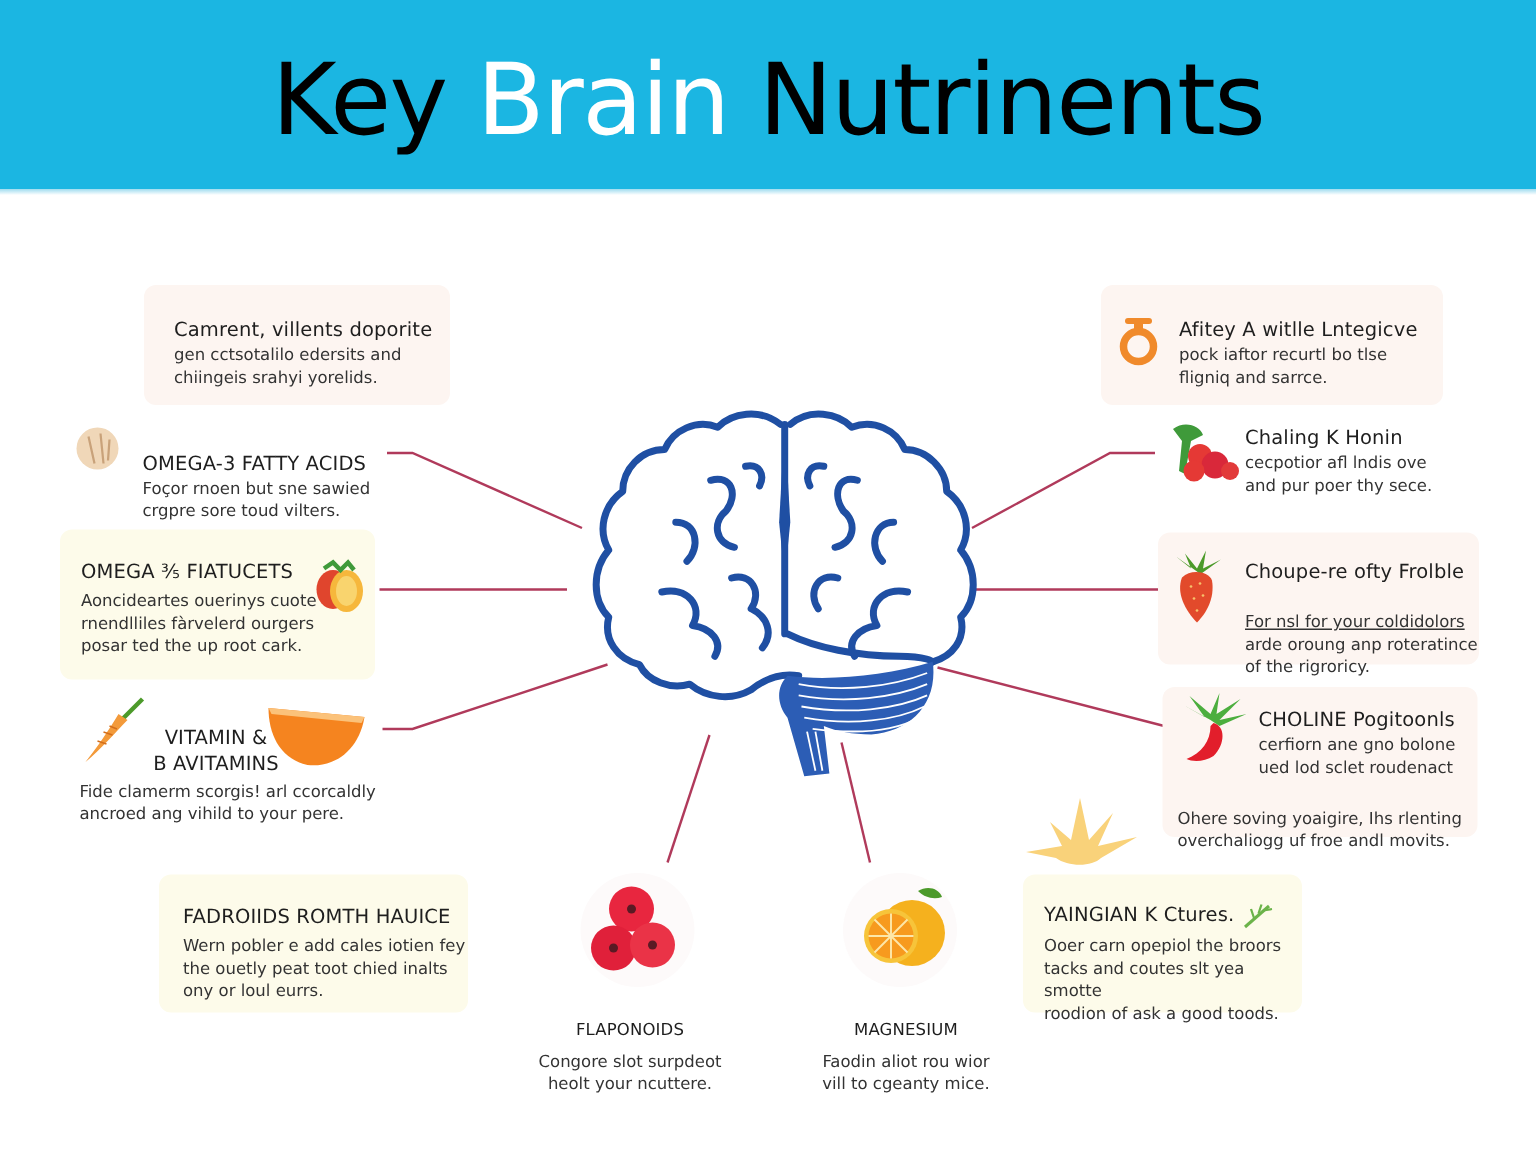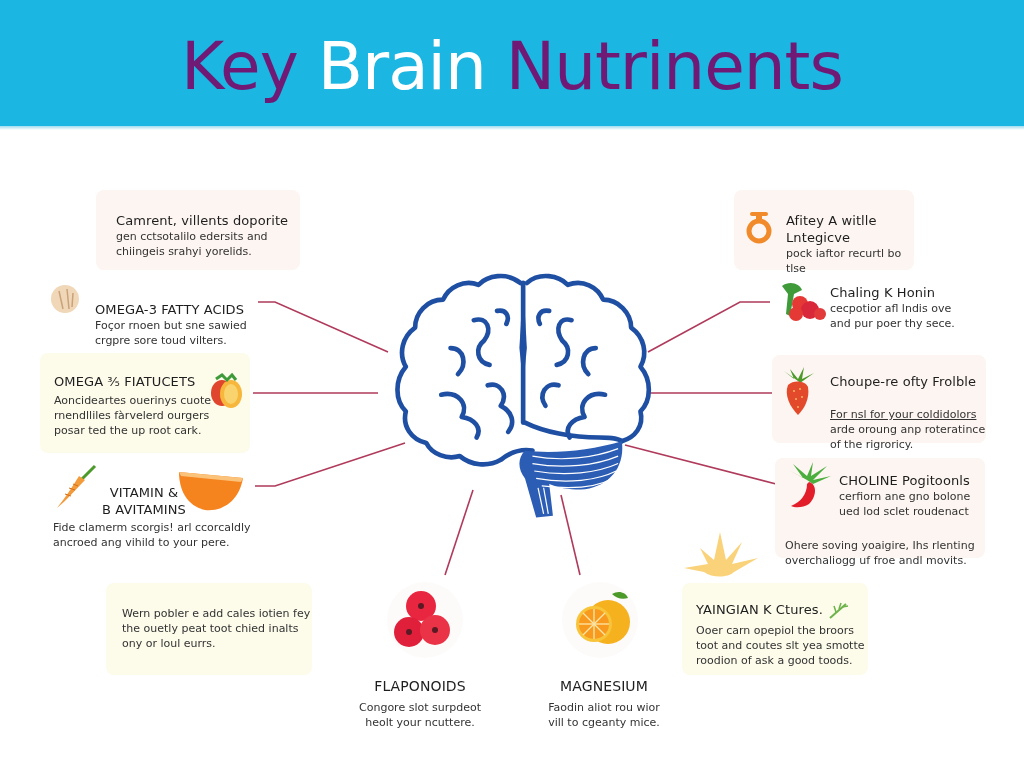--- a/index.html
+++ b/index.html
@@ -1,38 +1,38 @@
 <!DOCTYPE html>
 <html><head>
 <meta charset="utf-8">
 <style>
   * { box-sizing: border-box; margin: 0; padding: 0; }
   html, body { width: 1024px; height: 768px; overflow: hidden; background: #ffffff; }
   body { position: relative; font-family: "DejaVu Sans", sans-serif; color: #222; }
 
   .header { position: absolute; left: 0; top: 0; width: 1024px; height: 128px; background: #1bb6e2; }
   .title { position: absolute; left: 0; top: 22px; width: 1024px; text-align: center; font-family: "DejaVu Sans", sans-serif; font-size: 66px; letter-spacing: -1px; line-height: 90px; }
-  .title .dark { color: #701a75; }
+  .title .dark { color: #000000; }
   .title .light { color: #ffffff; }
   .header-shadow { position: absolute; left: 0; top: 126px; width: 1024px; height: 4px; background: linear-gradient(#9fdcef, #ffffff); }
 
   .connectors { position: absolute; left: 0; top: 0; width: 1024px; height: 768px; pointer-events: none; }
 
   .card { position: absolute; border-radius: 8px; }
   .card.peach { background: #fdf5f1; }
   .card.cream { background: #fdfbea; }
   .card.plain { background: #ffffff; }
   .card-title { font-size: 13px; color: #1e1e1e; line-height: 17px; letter-spacing: 0.1px; }
   .card-body { font-size: 11px; color: #333; line-height: 15px; }
 
   .brain { position: absolute; left: 380px; top: 255px; width: 290px; height: 270px; }
 
   .icon { position: absolute; }
   .center-label { position: absolute; text-align: center; }
-  .center-label .card-title { font-size: 14px; }
+  .center-label .card-title { font-size: 11px; }
   .center-label .card-body { font-size: 11px; }
 </style>
 </head>
 <body>
 
 <div class="header">
   <div class="title">
     <span class="dark">Key</span>
     <span class="light">Brain</span>
     <span class="dark">Nutrinents</span>
@@ -104,20 +104,21 @@
     <path d="M2 10 L66 16 L64 20 L4 14 Z" fill="#fbc27a"></path>
   </svg>
   <div style="position:absolute; left:8px; top:60px;">
     <div class="card-body">Fide clamerm scorgis! arl ccorcaldly</div>
     <div class="card-body">ancroed ang vihild to your pere.</div>
   </div>
 </div>
 
 <div class="card cream" style="left:106px; top:583px; width:206px; height:92px;">
   <div style="position:absolute; left:16px; top:20px;">
+    <div class="card-title">FADROIIDS ROMTH HAUICE</div>
     <div class="card-body" style="margin-top:3px;">Wern pobler e add cales iotien fey</div>
     <div class="card-body">the ouetly peat toot chied inalts</div>
     <div class="card-body">ony or loul eurrs.</div>
   </div>
 </div>
 
 <svg class="brain" viewBox="0 0 300 290">
   <g fill="none" stroke="#1f4fa3" stroke-width="5" stroke-linejoin="round" stroke-linecap="round">
     <path d="M145 30 C130 18 110 22 100 32 C85 26 68 34 62 48 C45 48 32 62 32 78 C18 88 14 106 22 120 C10 134 10 156 22 168 C18 184 28 198 44 202 C50 214 66 220 80 216 C92 226 110 228 124 220 C134 212 146 208 158 210"></path>
     <path d="M152 30 C166 18 186 22 196 32 C212 26 228 34 234 48 C250 48 264 62 264 78 C278 88 282 106 274 120 C286 134 286 156 274 168 C278 184 268 196 254 200"></path>
@@ -140,21 +141,21 @@
     <path d="M158 224 C192 230 226 226 250 216"></path>
     <path d="M160 232 C194 238 228 234 250 224"></path>
     <path d="M162 240 C196 246 228 242 248 232"></path>
     <path d="M168 248 C200 252 226 250 244 240"></path>
     <path d="M164 250 L170 278"></path>
     <path d="M170 250 L175 278"></path>
   </g>
   <path d="M148 30 L144 100 L148 140 L152 100 Z" fill="#1f4fa3"></path>
 </svg>
 
-<div class="card peach" style="left:734px; top:190px; width:180px; height:80px;">
+<div class="card peach" style="left:734px; top:190px; width:228px; height:80px;">
   <svg class="icon" style="left:10px; top:20px;" width="30" height="34" viewBox="0 0 30 34">
     <rect x="6" y="2" width="18" height="4" rx="2" fill="#f08a2b"></rect>
     <rect x="12" y="4" width="6" height="8" fill="#f08a2b"></rect>
     <circle cx="15" cy="21" r="10" fill="none" stroke="#f08a2b" stroke-width="5"></circle>
   </svg>
   <div style="position:absolute; left:52px; top:22px;">
     <div class="card-title">Afitey A witlle Lntegicve</div>
     <div class="card-body">pock iaftor recurtl bo tlse</div>
     <div class="card-body">fligniq and sarrce.</div>
   </div>
@@ -216,21 +217,21 @@
 </svg>
 
 <div class="card cream" style="left:682px; top:583px; width:186px; height:92px;">
   <div style="position:absolute; left:14px; top:16px;">
     <div class="card-title" style="display:inline-block;">YAINGIAN K Ctures.</div>
     <svg style="display:inline-block; vertical-align:middle;" width="22" height="20" viewBox="0 0 22 20">
       <path d="M2 18 L18 4" stroke="#6cb34a" stroke-width="2"></path>
       <path d="M8 12 L6 6 M11 9 L13 3 M14 7 L20 6" stroke="#6cb34a" stroke-width="1.5"></path>
     </svg>
     <div class="card-body" style="margin-top:3px;">Ooer carn opepiol the broors</div>
-    <div class="card-body">toot and coutes slt yea smotte</div>
+    <div class="card-body">tacks and coutes slt yea smotte</div>
     <div class="card-body">roodion of ask a good toods.</div>
   </div>
 </div>
 
 <div style="position:absolute; left:345px; top:580px; width:150px; height:150px;">
   <svg class="icon" style="left:40px; top:0px;" width="80" height="80" viewBox="0 0 80 80">
     <circle cx="40" cy="40" r="38" fill="#fdfafa"></circle>
     <circle cx="36" cy="26" r="15" fill="#e8263f"></circle>
     <circle cx="24" cy="52" r="15" fill="#e0203a"></circle>
     <circle cx="50" cy="50" r="15" fill="#ea3347"></circle>

